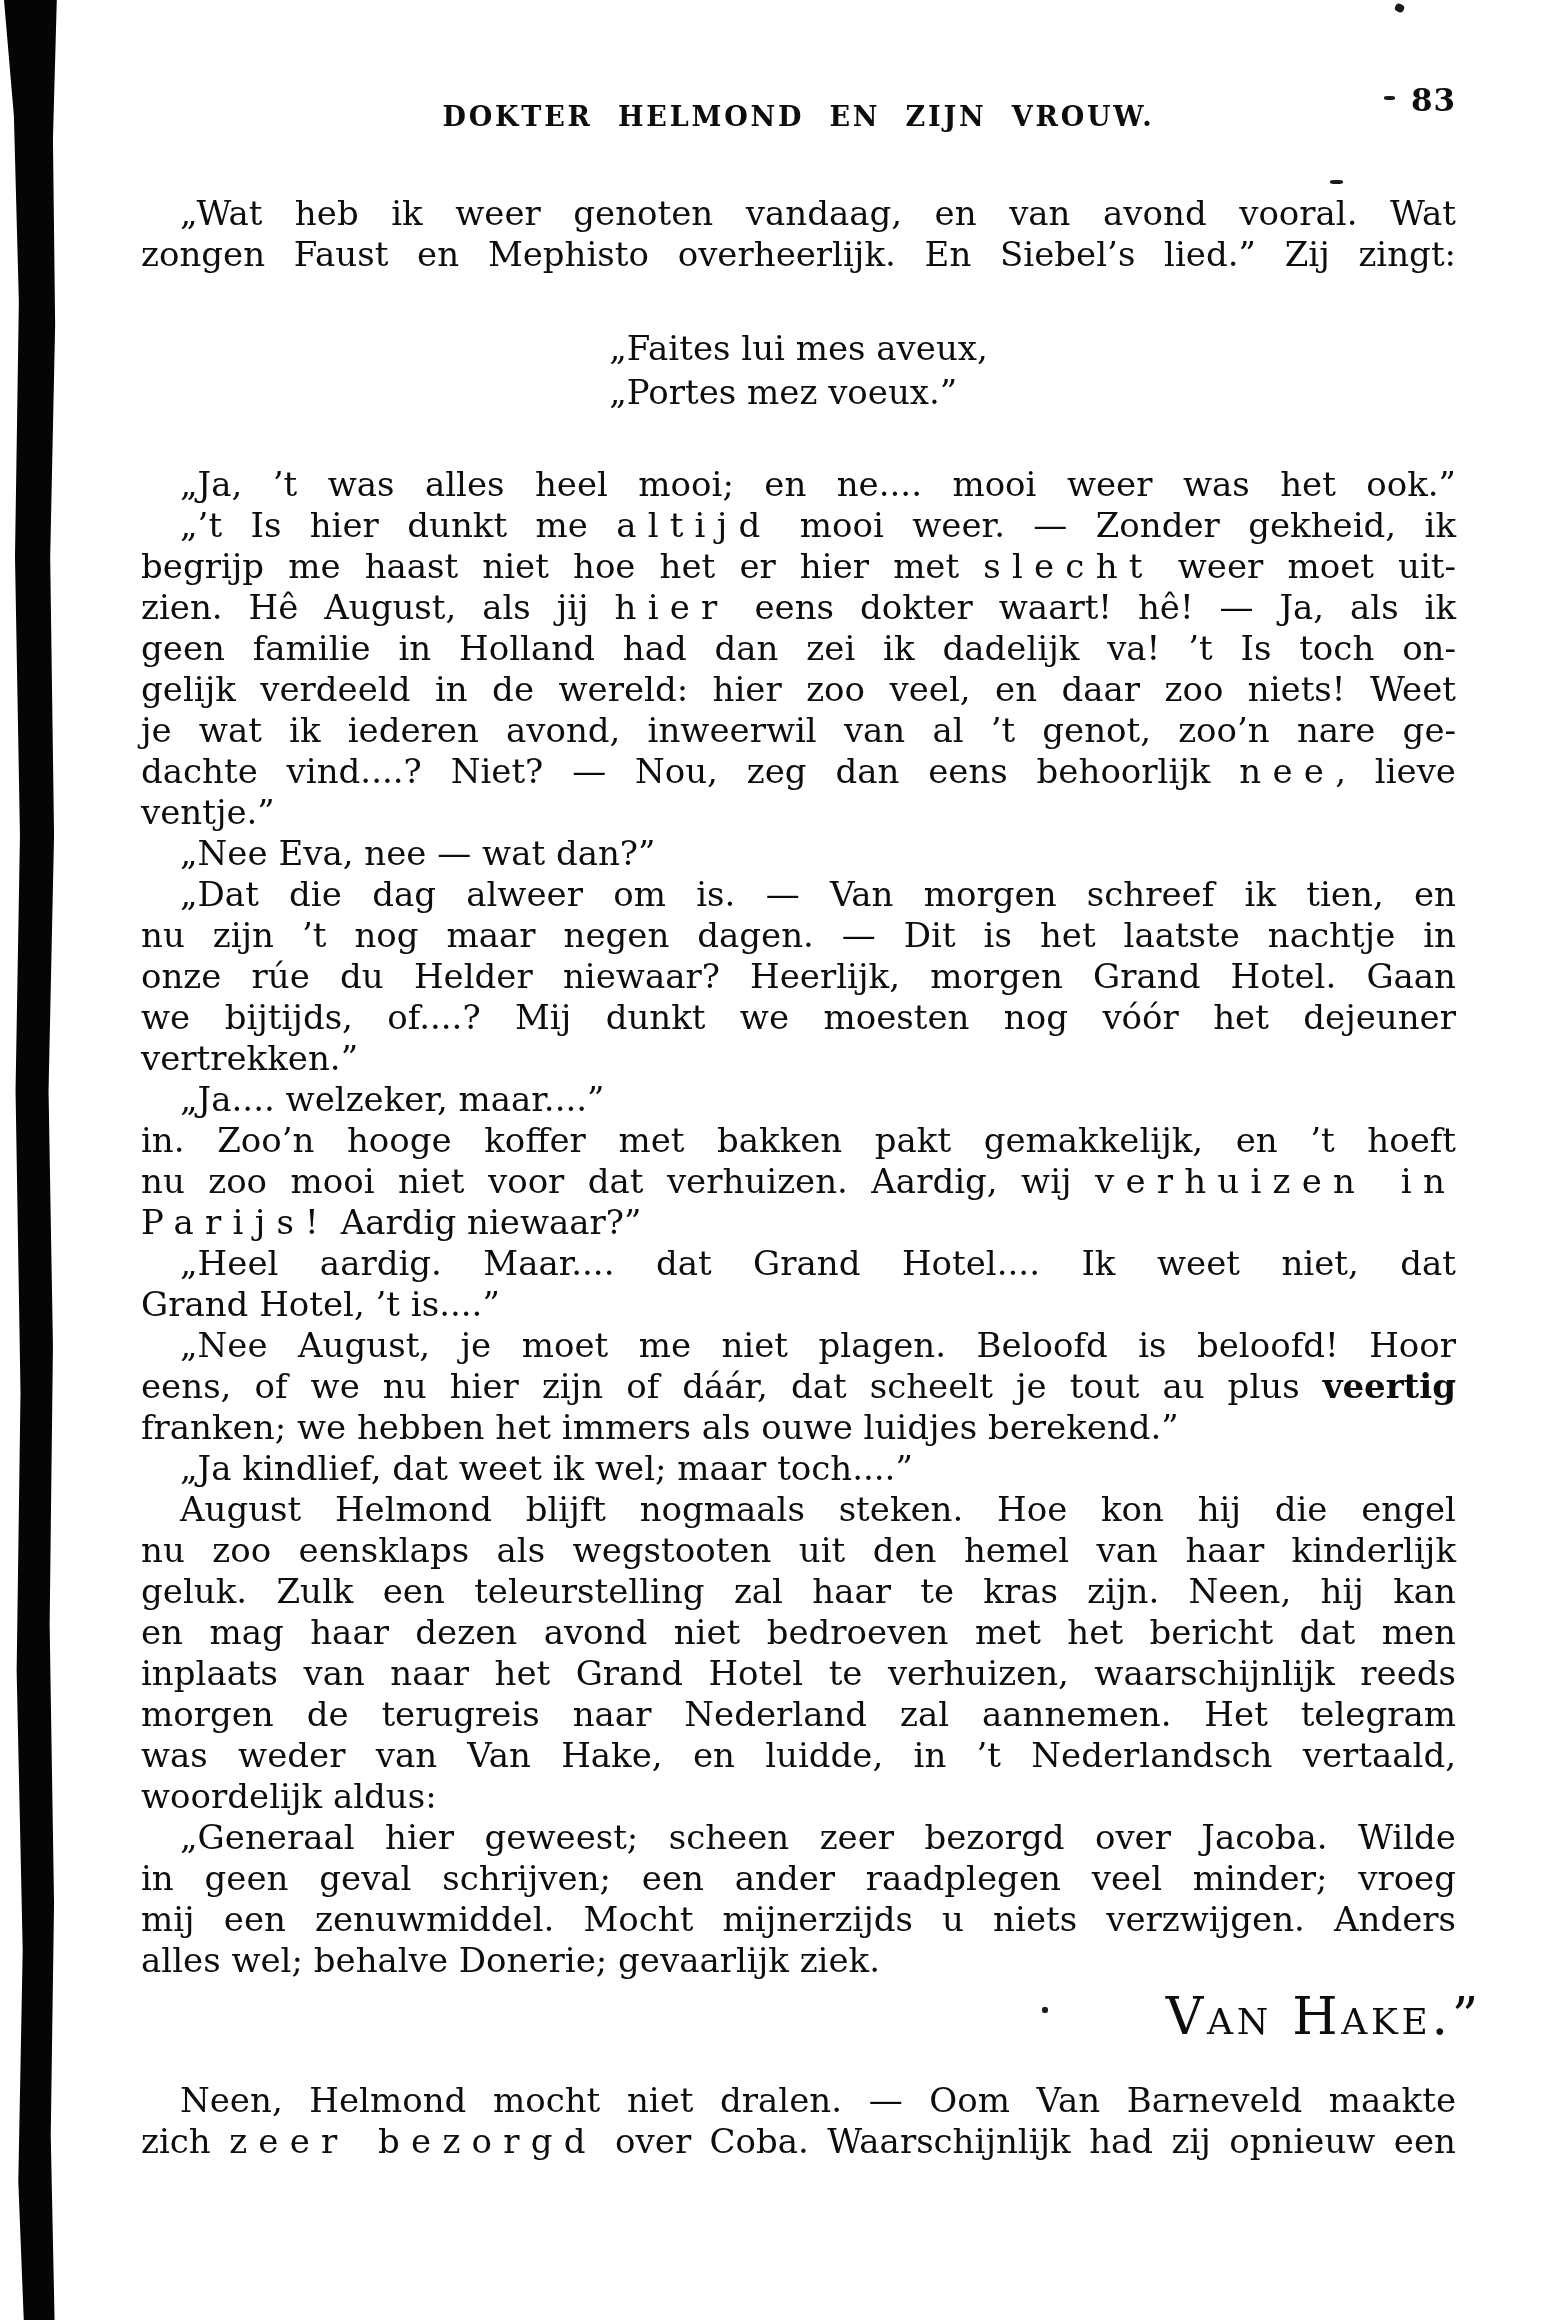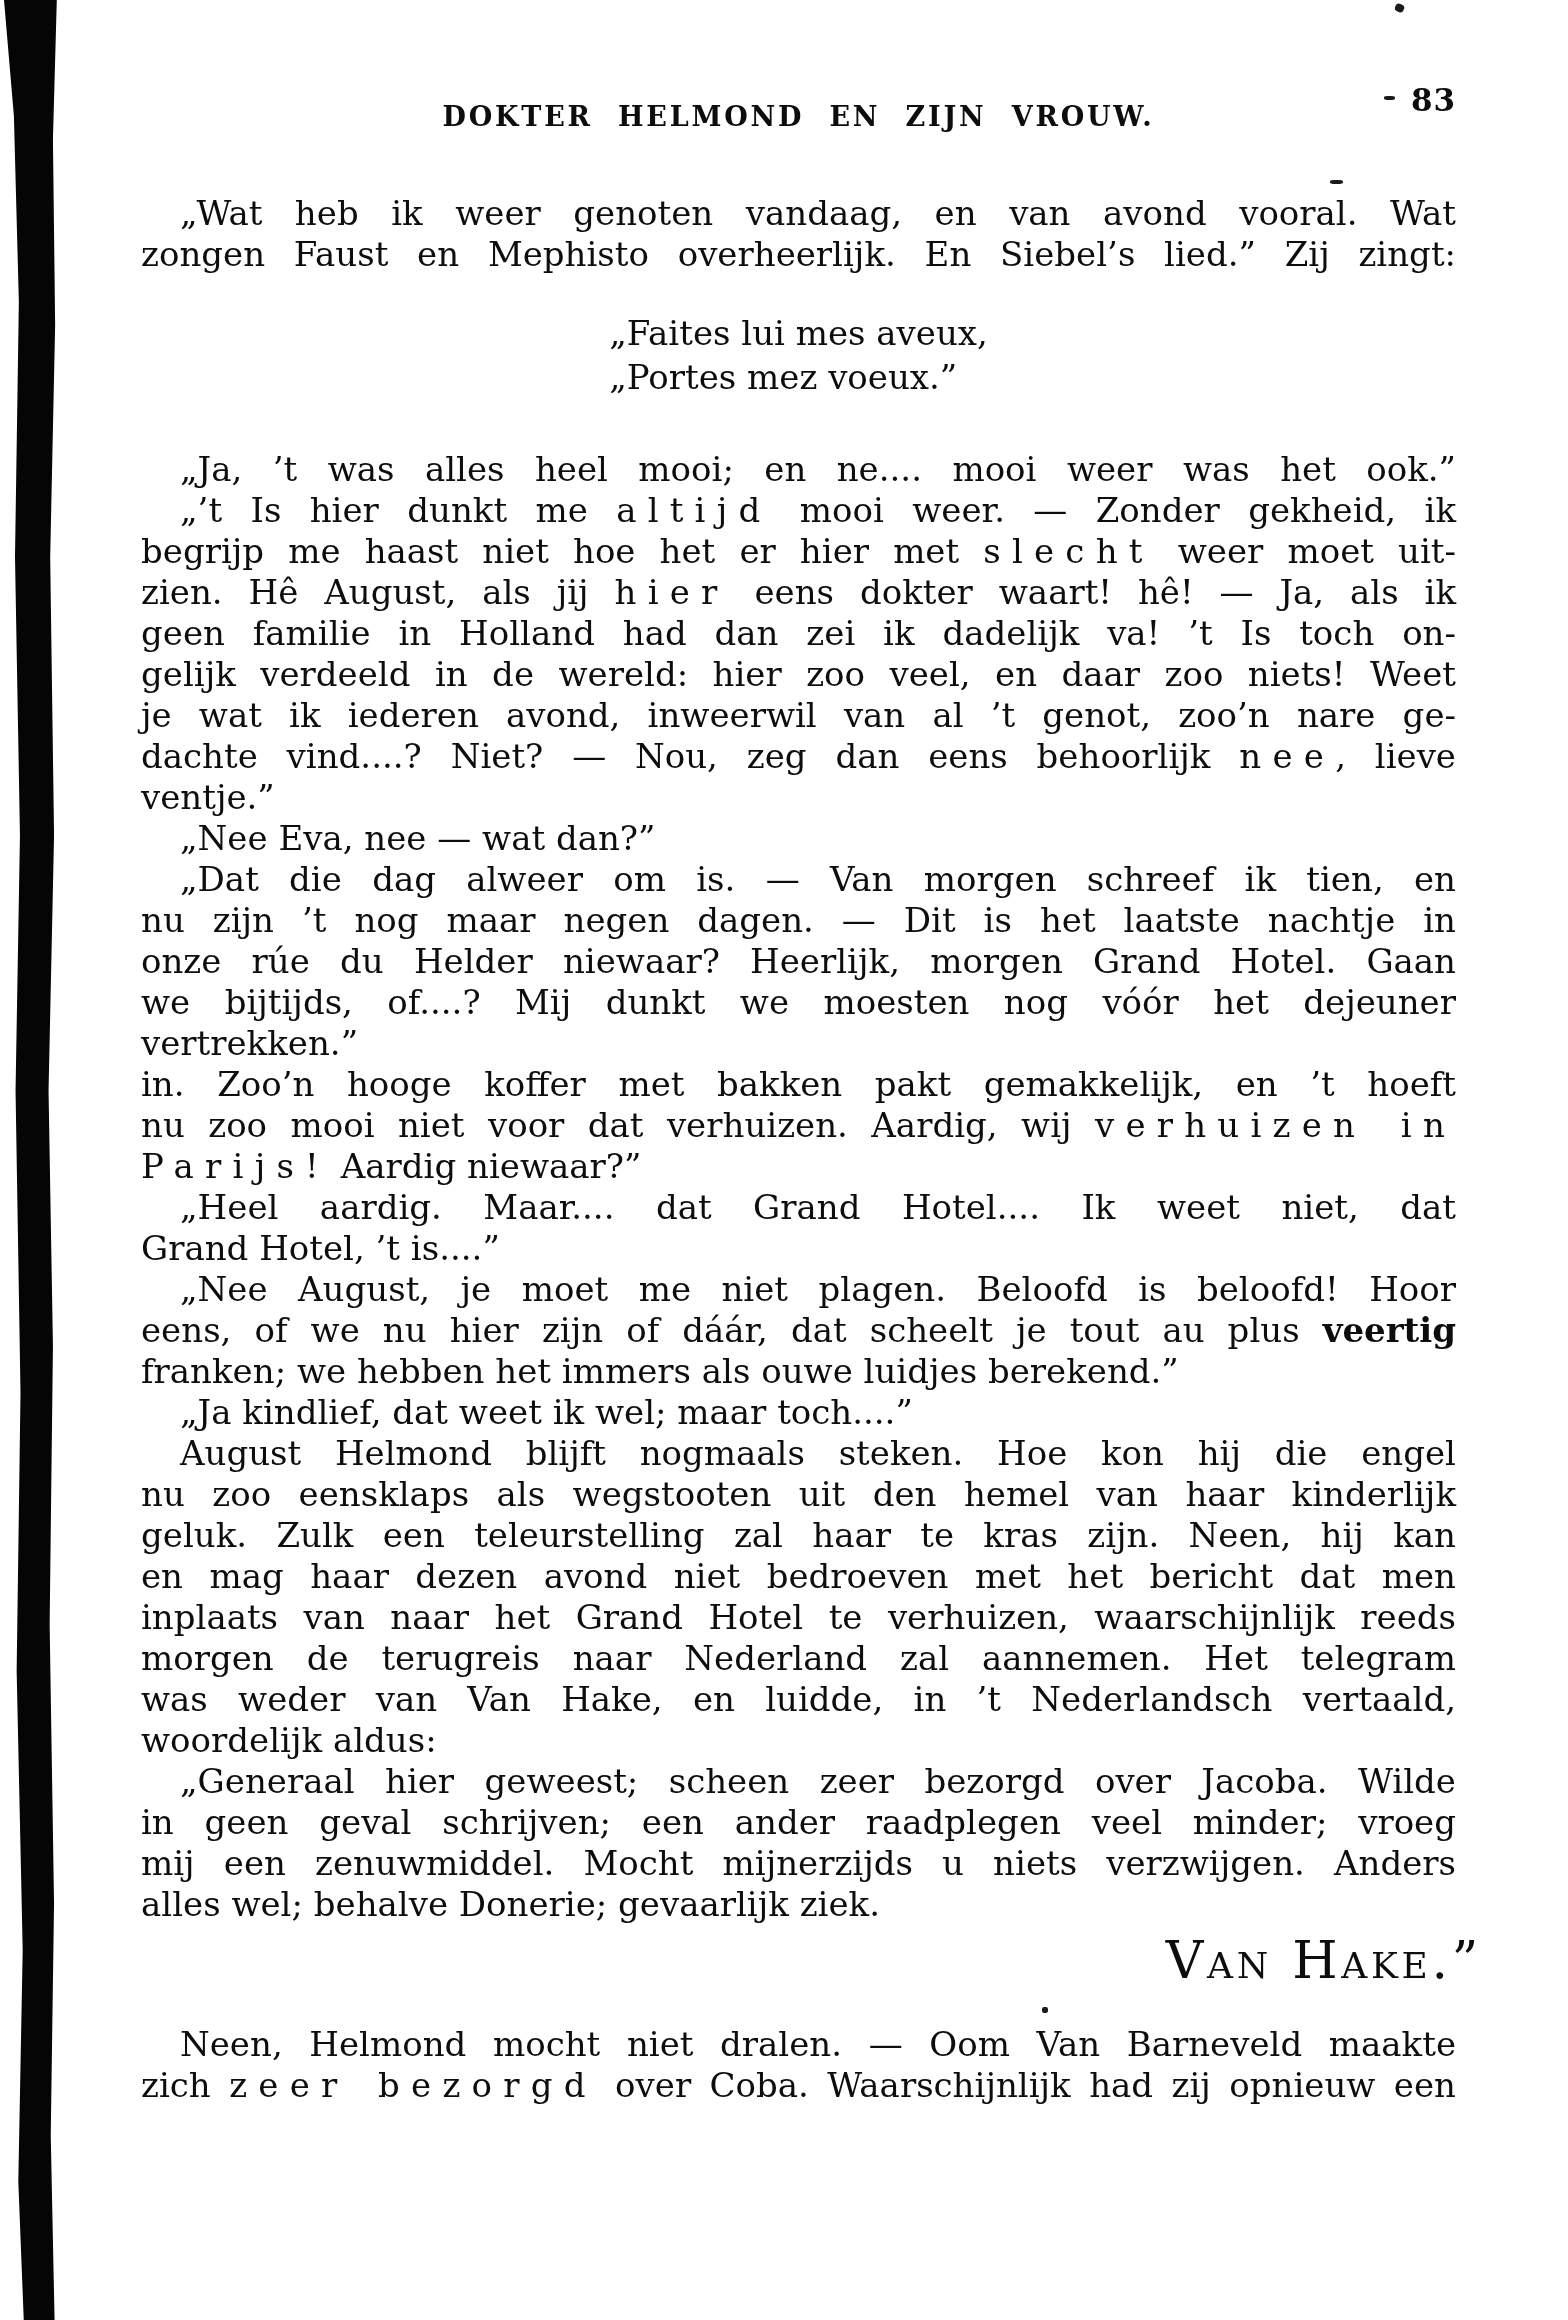--- a/index.html
+++ b/index.html
@@ -32,21 +32,21 @@
     font-size:31px; font-weight:bold; letter-spacing:0.9px;
   }
 
   .block { font-size:34px; line-height:41px; }
   .line  { min-height:41px; }
   .line.ind  { text-indent:39px; }
   .line.just { text-align:justify; text-align-last:justify; text-justify:inter-word; }
   .seg-spaced { letter-spacing:0.33em; }
   .seg-bold   { font-weight:bold; }
 
-  .block-verse { margin:36px 0 50px; text-align:center; }
+  .block-verse { margin:51px 0 50px; text-align:center; }
   .verse-inner { display:inline-block; text-align:left; line-height:44px; }
 
   .block-signature { text-align:right; margin:14.7px -26px 0 0; }
   .sig-text { font-variant:small-caps; font-size:52px; letter-spacing:3.7px;margin-top:32px; }
 
   .block.final { margin-top:37px; }
 </style>
 </head>
 <body>
 
@@ -84,20 +84,23 @@
         <div class="line ind"><span>„Nee Eva, nee — wat dan?”</span></div>
       </div>
       <div class="block block-para">
         <div class="line just ind"><span>„Dat die dag alweer om is. — Van morgen schreef ik tien, en</span></div>
         <div class="line just"><span>nu zijn ’t nog maar negen dagen. — Dit is het laatste nachtje in</span></div>
         <div class="line just"><span>onze rúe du Helder niewaar? Heerlijk, morgen Grand Hotel. Gaan</span></div>
         <div class="line just"><span>we bijtijds, of....? Mij dunkt we moesten nog vóór het dejeuner</span></div>
         <div class="line"><span>vertrekken.”</span></div>
       </div>
       <div class="block block-para">
+        <div class="line ind"><span>„Ja.... welzeker, maar....”</span></div>
+      </div>
+      <div class="block block-para">
         <div class="line just"><span>in. Zoo’n hooge koffer met bakken pakt gemakkelijk, en ’t hoeft</span></div>
         <div class="line just"><span>nu zoo mooi niet voor dat verhuizen. Aardig, wij </span><span class="seg-spaced">verhuizen in</span></div>
         <div class="line"><span class="seg-spaced">Parijs!</span><span> Aardig niewaar?”</span></div>
       </div>
       <div class="block block-para">
         <div class="line just ind"><span>„Heel aardig. Maar.... dat Grand Hotel.... Ik weet niet, dat</span></div>
         <div class="line"><span>Grand Hotel, ’t is....”</span></div>
       </div>
       <div class="block block-para">
         <div class="line just ind"><span>„Nee August, je moet me niet plagen. Beloofd is beloofd! Hoor</span></div>

